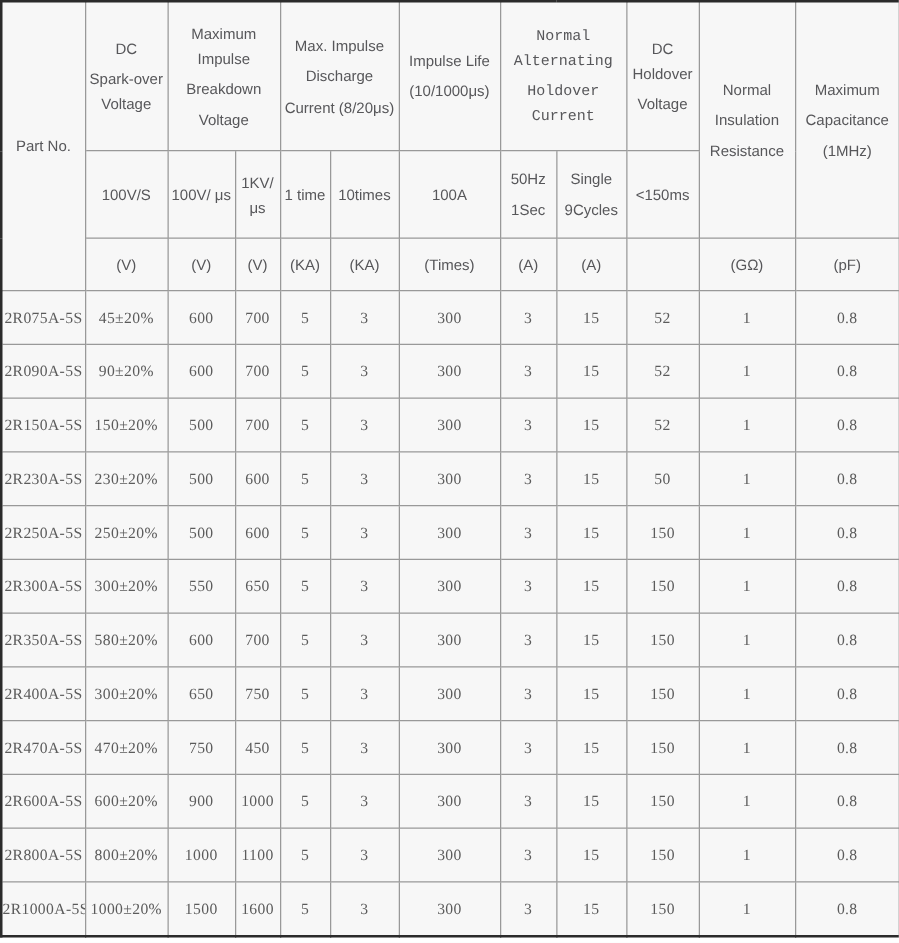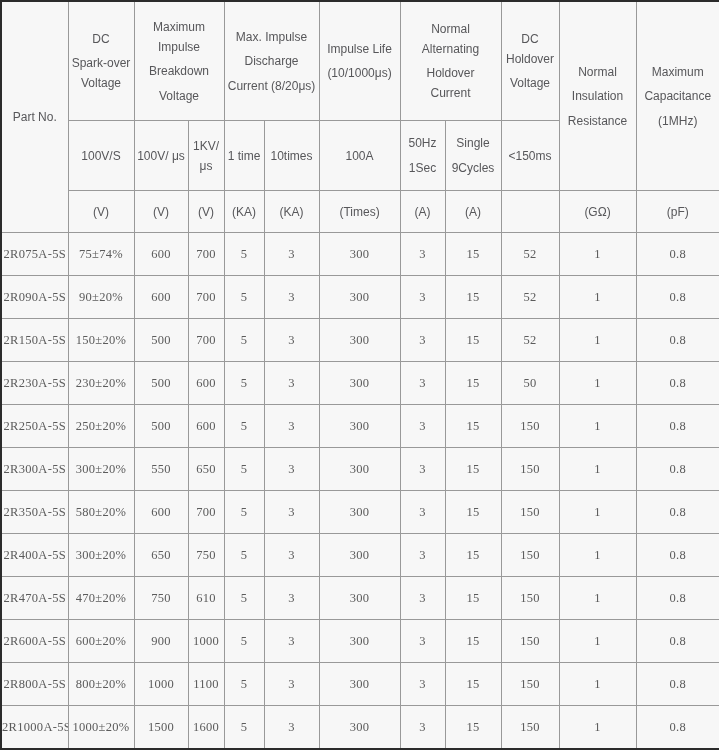--- a/index.html
+++ b/index.html
@@ -47,20 +47,21 @@
     letter-spacing: 0.3px;
   }
   .hp p {
     margin: 4.5px 0;
     line-height: 20px;
   }
   .nowrap p { white-space: nowrap; }
   .w84 {
     width: 88px;
     margin: 0 auto;
+    font-family: Liberation Mono, monospace;
   }
 </style>
 </head>
 <body>
 
 <table id="spec">
   <colgroup>
     <col style="width:67px">
       <col style="width:66px">
       <col style="width:54px">
@@ -189,21 +190,21 @@
       <td>(A)</td>
       <td>(A)</td>
       <td></td>
       <td>(GΩ)</td>
       <td>(pF)</td>
     </tr>
   </thead>
   <tbody id="spec-body">
       <tr>
         <td>2R075A-5S</td>
-        <td>75±74%</td>
+        <td>45±20%</td>
         <td>600</td>
         <td>700</td>
         <td>5</td>
         <td>3</td>
         <td>300</td>
         <td>3</td>
         <td>15</td>
         <td>52</td>
         <td>1</td>
         <td>0.8</td>
@@ -303,21 +304,21 @@
         <td>3</td>
         <td>15</td>
         <td>150</td>
         <td>1</td>
         <td>0.8</td>
       </tr>
       <tr>
         <td>2R470A-5S</td>
         <td>470±20%</td>
         <td>750</td>
-        <td>610</td>
+        <td>450</td>
         <td>5</td>
         <td>3</td>
         <td>300</td>
         <td>3</td>
         <td>15</td>
         <td>150</td>
         <td>1</td>
         <td>0.8</td>
       </tr>
       <tr>

